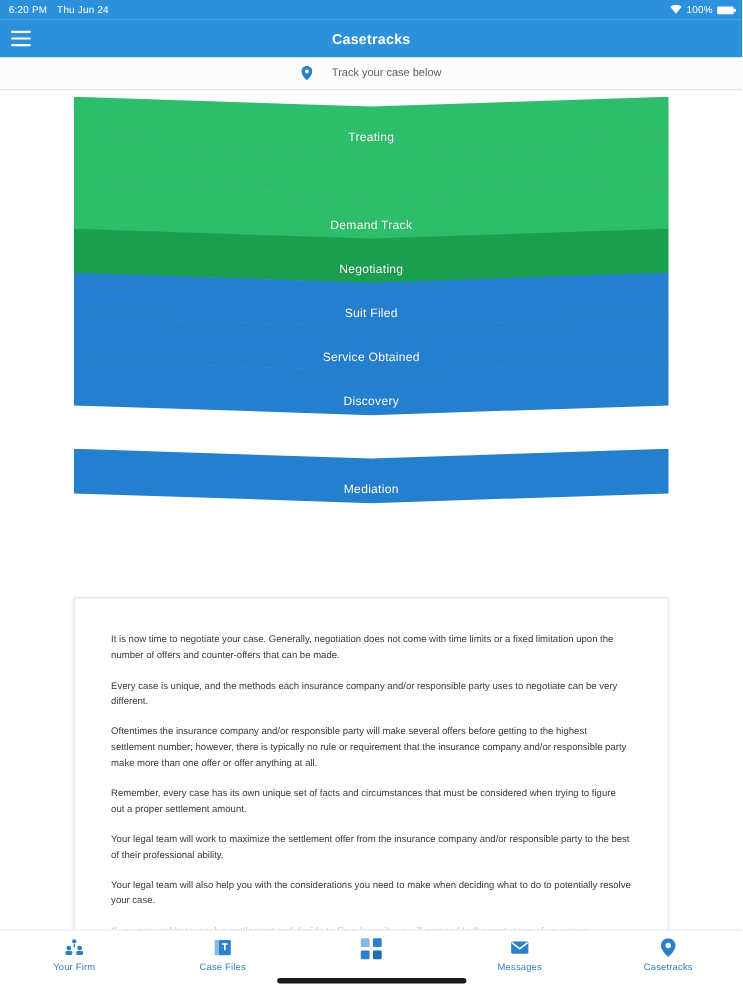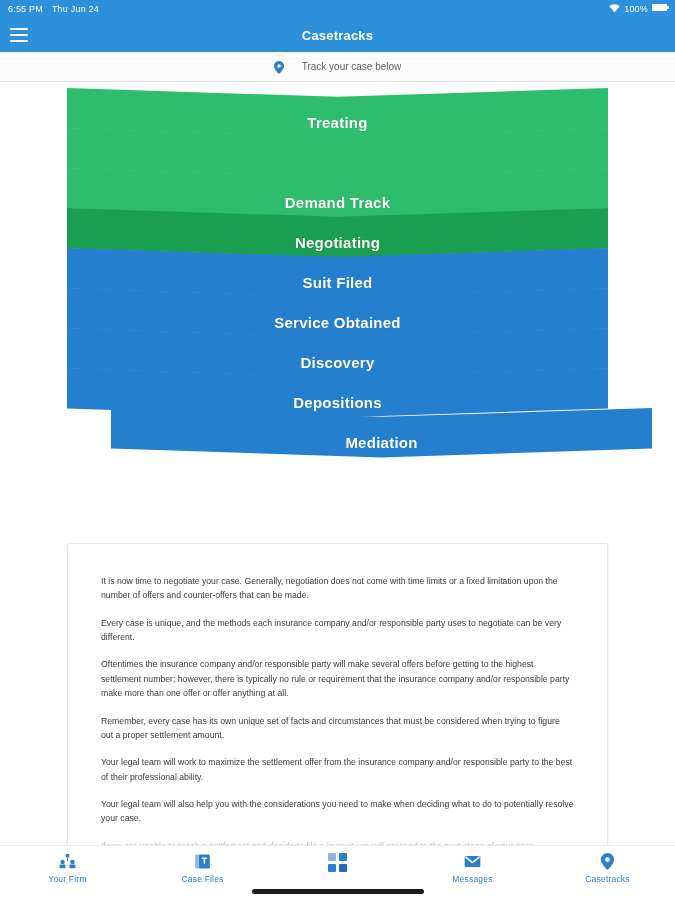--- a/index.html
+++ b/index.html
@@ -11,21 +11,21 @@
   }
   #app { position: relative; width: 675px; height: 900px; background: #fff; }
 
   
   .statusbar {
     height: 18px; background: #2c90da; color: #ffffff;
     display: flex; align-items: center; justify-content: space-between;
     padding: 0 8px; font-size: 9px; letter-spacing: .2px;
   }
   .status-left { display: flex; align-items: center; gap: 9px; }
-  .status-right { display: flex; align-items: flex-start; gap: 4px; }
+  .status-right { display: flex; align-items: center; gap: 4px; }
   .wifi-icon { display: inline-block; }
   .battery {
     width: 15px; height: 7px; background: #ffffff; border-radius: 1px;
     position: relative;
   }
   .battery:after {
     content: ""; position: absolute; right: -2px; top: 2px;
     width: 2px; height: 3px; background: #fff; border-radius: 0 1px 1px 0;
   }
 
@@ -58,21 +58,21 @@
   .stage {
     position: absolute; left: 67px; width: 541px; height: 52px;
     display: flex; align-items: flex-end; justify-content: center;
   }
   .stage .chev {
     position: absolute; inset: 0;
     clip-path: polygon(0 0, 50% 17%, 100% 0, 100% 78%, 50% 95%, 0 78%);
   }
   .stage-label {
     position: relative; z-index: 2; color: #ffffff;
-    font-size: 15px; font-weight: 700; letter-spacing: .25px;
+    font-size: 11px; font-weight: 400; letter-spacing: .25px;
     padding-bottom: 9px; text-shadow: 0 0 1px rgba(0,0,0,.25);
   }
   .stage.green  .chev { background: #2ebd6b; }
   .stage.active .chev { background: #1a9e4f; }
   .stage.blue   .chev { background: #2480ce; }
 
   
   .card {
     position: absolute; left: 67px; top: 543px; width: 541px;
     min-height: 330px; background: #ffffff;
@@ -109,21 +109,21 @@
     width: 172px; height: 5px; background: #1b1b1b; border-radius: 3px;
   }
 </style>
 </head>
 <body>
 
 <div id="app">
 
   <div class="statusbar">
     <div class="status-left">
-      <span>6:55 PM</span>
+      <span>6:20 PM</span>
       <span>Thu Jun 24</span>
     </div>
     <div class="status-right">
       <span class="wifi-icon">
         <svg width="11" height="9" viewBox="0 0 11 9">
             <path d="M5.5 8.5 0.3 2.2A8.2 8.2 0 0 1 10.7 2.2Z" fill="#fff"></path>
           </svg>
       </span>
       <span>100%</span>
       <span class="battery"></span>
@@ -169,25 +169,21 @@
         <span class="stage-label">Suit Filed</span>
       </div>
       <div class="stage blue" style="top: 206px;">
         <div class="chev"></div>
         <span class="stage-label">Service Obtained</span>
       </div>
       <div class="stage blue" style="top: 246px; text-align: right;">
         <div class="chev"></div>
         <span class="stage-label">Discovery</span>
       </div>
-      <div class="stage blue" style="top: 286px;">
-        <div class="chev"></div>
-        <span class="stage-label">Depositions</span>
-      </div>
-      <div class="stage blue" style="top: 326px; margin-left: 44px;">
+      <div class="stage blue" style="top: 326px;">
         <div class="chev"></div>
         <span class="stage-label">Mediation</span>
       </div>
     </div>
 
   <div class="card">
     <div>
         <p>It is now time to negotiate your case.  Generally, negotiation does not come with time limits or a fixed limitation upon the number of offers and counter-offers that can be made.</p>
         <p>Every case is unique, and the methods each insurance company and/or responsible party uses to negotiate can be very different.</p>
         <p>Oftentimes the insurance company and/or responsible party will make several offers before getting to the highest settlement number; however, there is typically no rule or requirement that the insurance company and/or responsible party make more than one offer or offer anything at all.</p>

